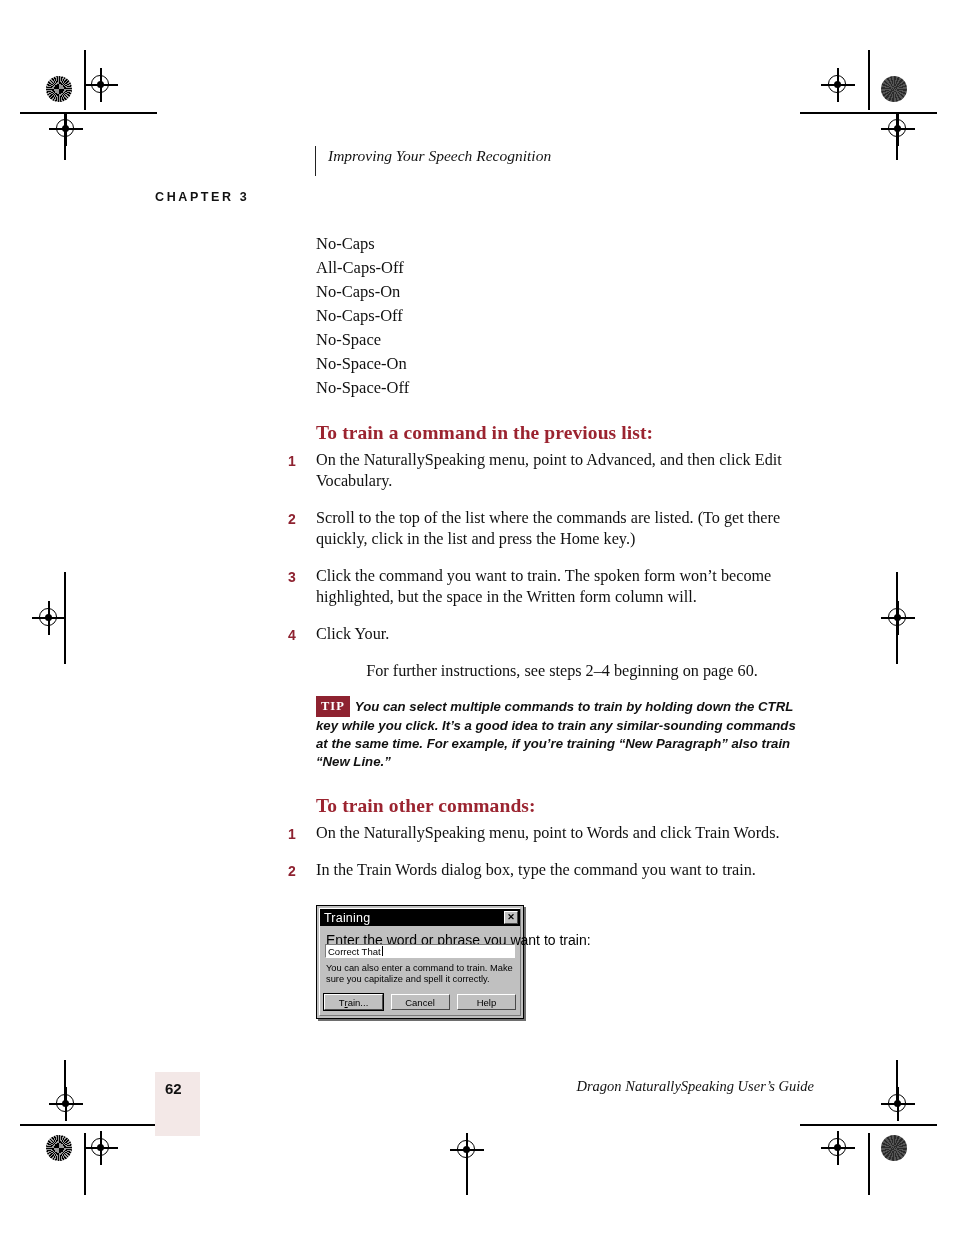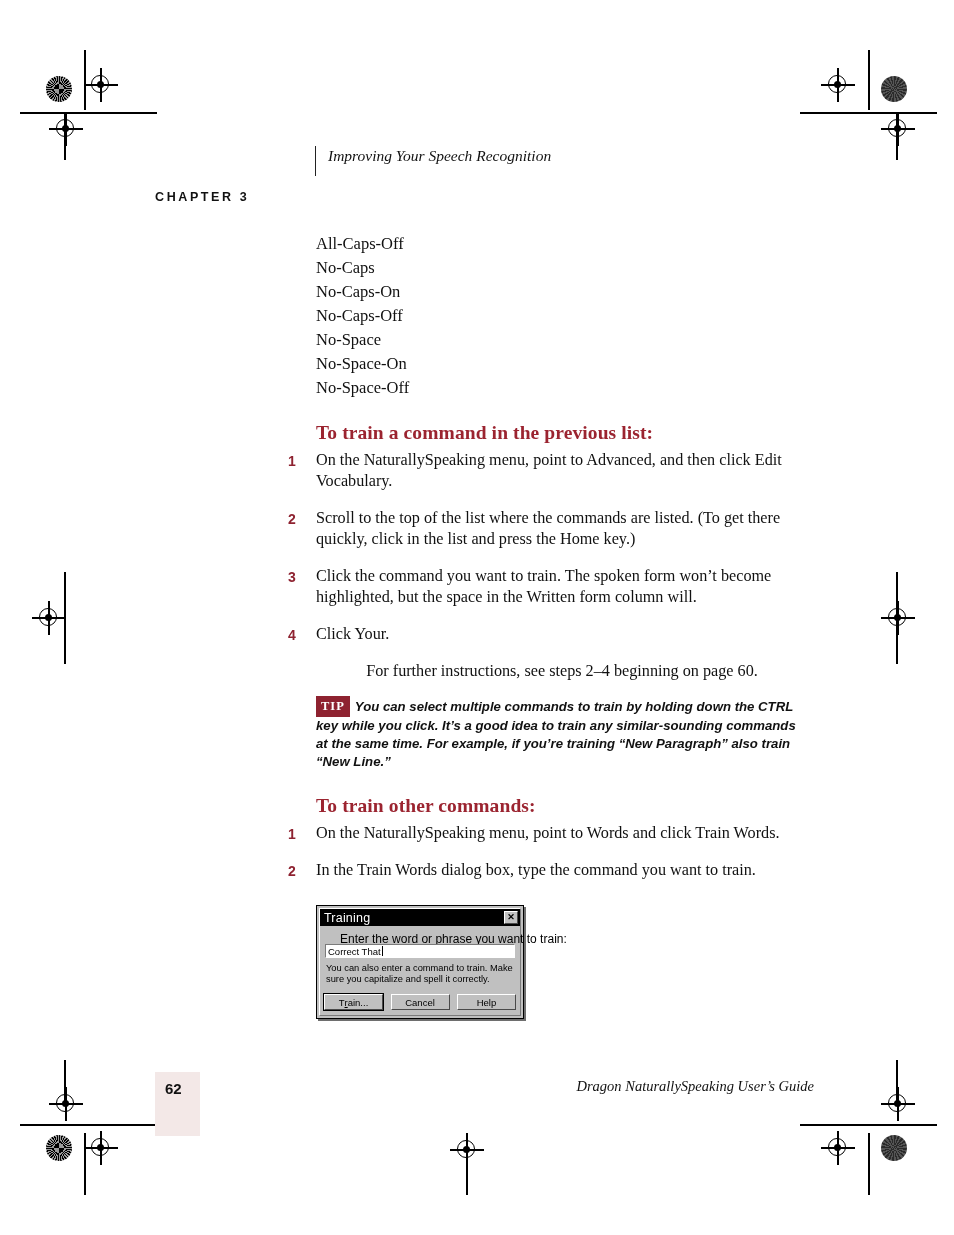--- a/index.html
+++ b/index.html
@@ -187,23 +187,22 @@
     border-left: 1px solid #ffffff;
     border-right: 1px solid #4a4a4a;
     border-bottom: 1px solid #4a4a4a;
     box-sizing: border-box;
     display: flex; align-items: center; justify-content: center;
     font-size: 9px; line-height: 1; color: #000;
     font-weight: bold;
   }
   .dlg-label {
     position: absolute; left: 9px; top: 26px;
-    font-size: 12px; color: #000;
+    font-size: 14px; color: #000;
     white-space: nowrap;
-    margin-left: 14px;
   }
   .dlg-label u { text-decoration: underline; }
   .dlg-input {
     position: absolute; left: 8px; top: 38px; right: 8px; height: 14px;
     background: #ffffff;
     border-top: 1px solid #7b7b7b;
     border-left: 1px solid #7b7b7b;
     border-right: 1px solid #ffffff;
     border-bottom: 1px solid #ffffff;
     box-sizing: border-box;
@@ -371,22 +370,22 @@
 
   <div class="running-head">
     <div class="chapter-label">CHAPTER 3</div>
     <div class="head-rule"></div>
     <div class="chapter-title">Improving Your Speech Recognition</div>
   </div>
 
   <div class="body-col">
 
     <ul class="cmd-list">
+      <li>No-Caps</li>
       <li>All-Caps-Off</li>
-      <li>No-Caps</li>
       <li>No-Caps-On</li>
       <li>No-Caps-Off</li>
       <li>No-Space</li>
       <li>No-Space-On</li>
       <li>No-Space-Off</li>
     </ul>
 
     <h2 class="section-heading">To train a command in the previous list:</h2>
 
     <ol class="steps">

